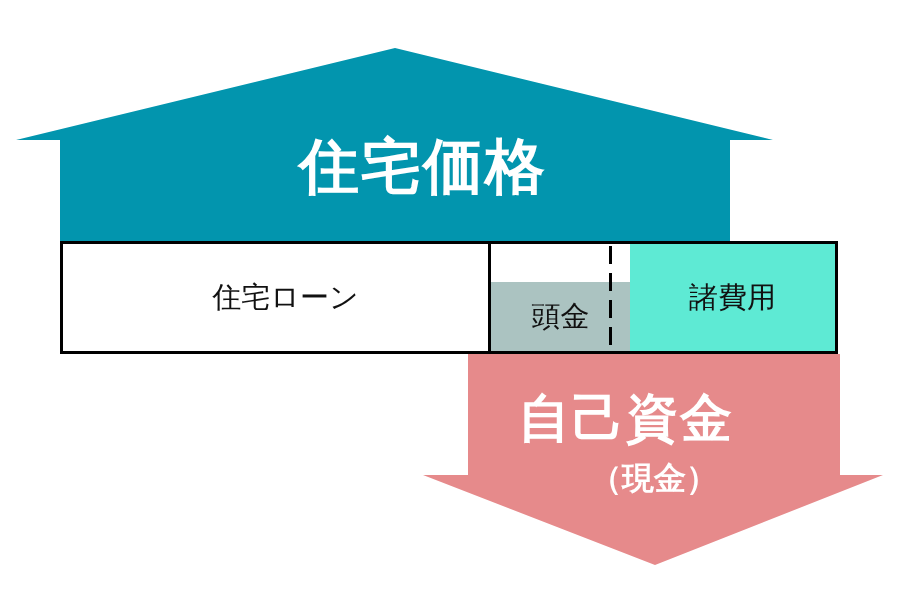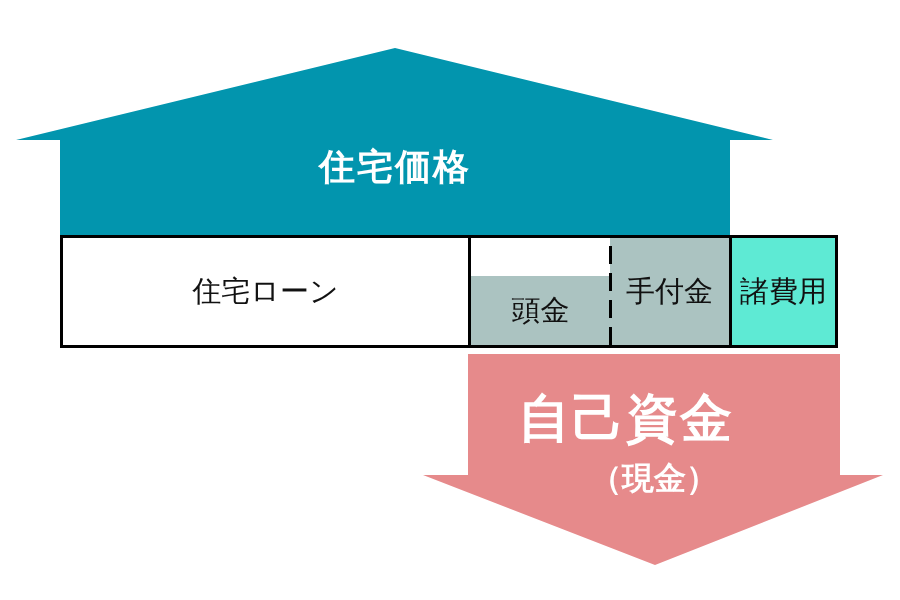--- a/index.html
+++ b/index.html
@@ -20,28 +20,29 @@
     left: 0;
     top: 0;
     width: 900px;
     height: 600px;
     z-index: 0;
   }
   
   .bar {
     position: absolute;
     left: 60px;
-    top: 235px;
+    top: 241px;
     width: 778px;
     height: 113px;
     box-sizing: border-box;
     border: 3px solid #000000;
     display: flex;
     z-index: 2;
     background: #ffffff;
+    padding-left: 20px;
   }
   .cell {
     box-sizing: border-box;
     display: flex;
     align-items: center;
     justify-content: center;
     font-size: 29px;
     color: #111111;
     white-space: nowrap;
     overflow: hidden;
@@ -67,26 +68,27 @@
   
   .house-label {
     position: absolute;
     left: 60px;
     top: 139px;
     width: 670px;
     height: 56px;
     display: flex;
     align-items: center;
     justify-content: center;
-    font-size: 36px;
+    font-size: 60px;
     font-weight: bold;
     letter-spacing: 2px;
     color: #ffffff;
     z-index: 2;
     white-space: nowrap;
+    padding-left: 28px;
   }
   .funds-label {
     position: absolute;
     left: 468px;
     top: 392px;
     width: 316px;
     height: 54px;
     display: flex;
     align-items: center;
     justify-content: center;
@@ -121,21 +123,20 @@
   <svg class="shapes" viewBox="0 0 900 600" xmlns="http://www.w3.org/2000/svg">
     <polygon points="16,140 395,48 773,140 730,140 730,246 60,246 60,140" fill="#0295ae"></polygon>
     <polygon points="468,354 840,354 840,475 883,475 655,565 423,475 468,475" fill="#e68a8b"></polygon>
   </svg>
 
   <div class="house-label">住宅価格</div>
 
   <div class="bar">
     <div class="cell cell-loan">住宅ローン</div>
     <div class="cell cell-atama">頭金</div>
-    <div class="cell cell-tetsuke">手付金</div>
     <div class="cell cell-shohiyo">諸費用</div>
   </div>
 
   <div class="dashed-divider"></div>
 
   <div class="funds-label">自己資金</div>
 
   <div class="funds-sublabel">（現金）</div>
 
 </div>

